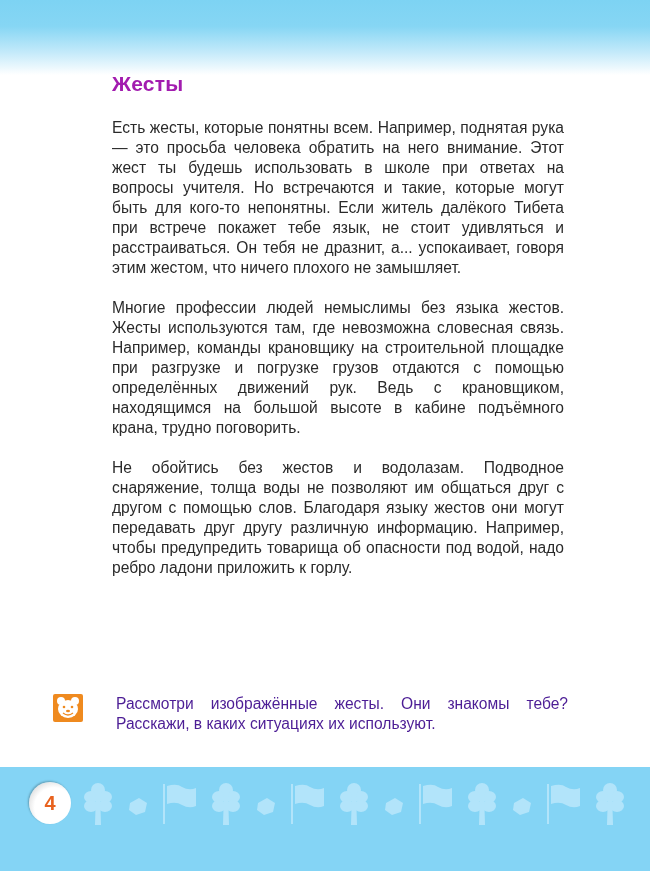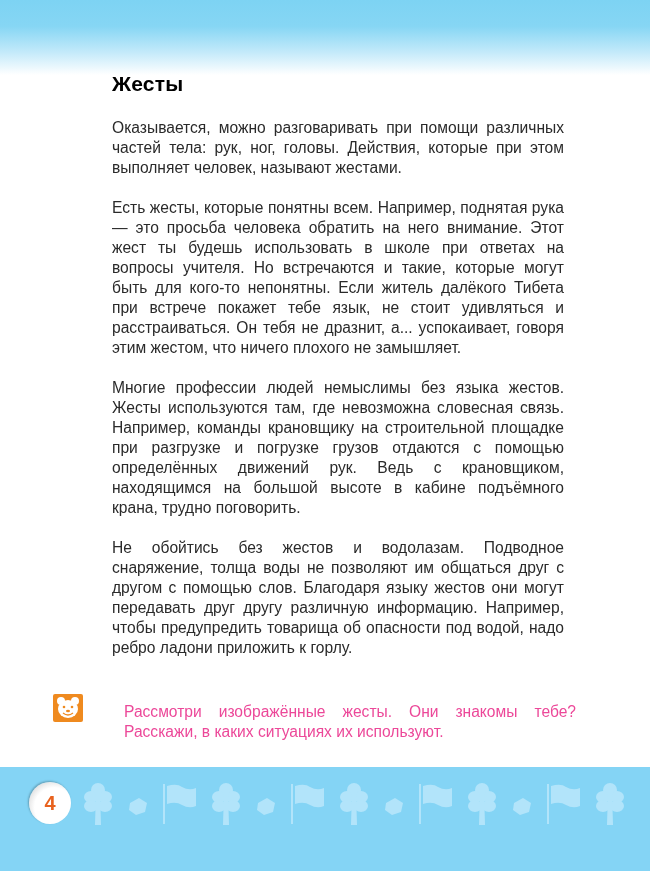--- a/index.html
+++ b/index.html
@@ -1,35 +1,34 @@
 <!DOCTYPE html>
 <html><head>
 <meta charset="utf-8">
 <style>
   html,body{margin:0;padding:0;}
   body{width:650px;height:871px;position:relative;overflow:hidden;background:#ffffff;font-family:"Liberation Sans",sans-serif;}
   .top-band{position:absolute;left:0;top:0;width:650px;height:75px;background:linear-gradient(to bottom,#7dd3f3 0%,#86d6f4 35%,#c4eafa 70%,#ffffff 100%);}
-  .title{position:absolute;left:112px;top:72px;font-size:21px;font-weight:bold;color:#000000;letter-spacing:0.2px;}
+  .title{position:absolute;left:112px;top:72px;font-size:21px;font-weight:bold;color:#a21caf;letter-spacing:0.2px;}
   .content{position:absolute;left:112px;top:118px;width:452px;color:#2a2a2a;font-size:15.6px;line-height:20px;}
   .content p{margin:0 0 20px 0;text-align:justify;}
-  .tip{position:absolute;left:112px;top:690px;width:452px;color:#ec4899;font-size:15.6px;line-height:20px;text-align:justify;margin:12px;}
+  .tip{position:absolute;left:112px;top:690px;width:452px;color:#4c1d95;font-size:15.6px;line-height:20px;text-align:justify;margin:4px;}
   .bear{position:absolute;left:53px;top:694px;width:30px;height:28px;background:#ef8a1f;border-radius:2px;}
   .footer{position:absolute;left:0;top:767px;width:650px;height:104px;background:#84d4f5;}
   .page-num{position:absolute;left:29px;top:782px;width:42px;height:42px;border-radius:50%;background:radial-gradient(circle at 60% 60%,#ffffff 55%,#dcdcdc 80%,#9a9a9a 100%);box-shadow:-1px -1px 2px rgba(0,0,0,0.25);display:flex;align-items:center;justify-content:center;font-weight:bold;font-size:20px;color:#e8621e;}
   .deco{position:absolute;top:782px;}
 </style>
 </head>
 <body>
 
 <div class="top-band"></div>
 
 <h1 class="title" style="margin:0;">Жесты</h1>
 
 <div class="content">
-  <p>Оказывается, можно разговаривать при помощи различных частей тела: рук, ног, головы. Действия, которые при этом выполняет человек, называют жестами.</p>
   <p>Есть жесты, которые понятны всем. Например, поднятая рука — это просьба человека обратить на него внимание. Этот жест ты будешь использовать в школе при ответах на вопросы учителя. Но встречаются и такие, которые могут быть для кого-то непонятны. Если житель далёкого Тибета при встрече покажет тебе язык, не стоит удивляться и расстраиваться. Он тебя не дразнит, а... успокаивает, говоря этим жестом, что ничего плохого не замышляет.</p>
   <p>Многие профессии людей немыслимы без языка жестов. Жесты используются там, где невозможна словесная связь. Например, команды крановщику на строительной площадке при разгрузке и погрузке грузов отдаются с помощью определённых движений рук. Ведь с крановщиком, находящимся на большой высоте в кабине подъёмного крана, трудно поговорить.</p>
   <p>Не обойтись без жестов и водолазам. Подводное снаряжение, толща воды не позволяют им общаться друг с другом с помощью слов. Благодаря языку жестов они могут передавать друг другу различную информацию. Например, чтобы предупредить товарища об опасности под водой, надо ребро ладони приложить к горлу.</p>
 </div>
 
 <div class="bear">
   <svg width="30" height="28" viewBox="0 0 30 28">
     <circle cx="8" cy="7" r="4" fill="#fff"></circle>
     <circle cx="22" cy="7" r="4" fill="#fff"></circle>
     <ellipse cx="15" cy="15" rx="10" ry="9" fill="#fff"></ellipse>

